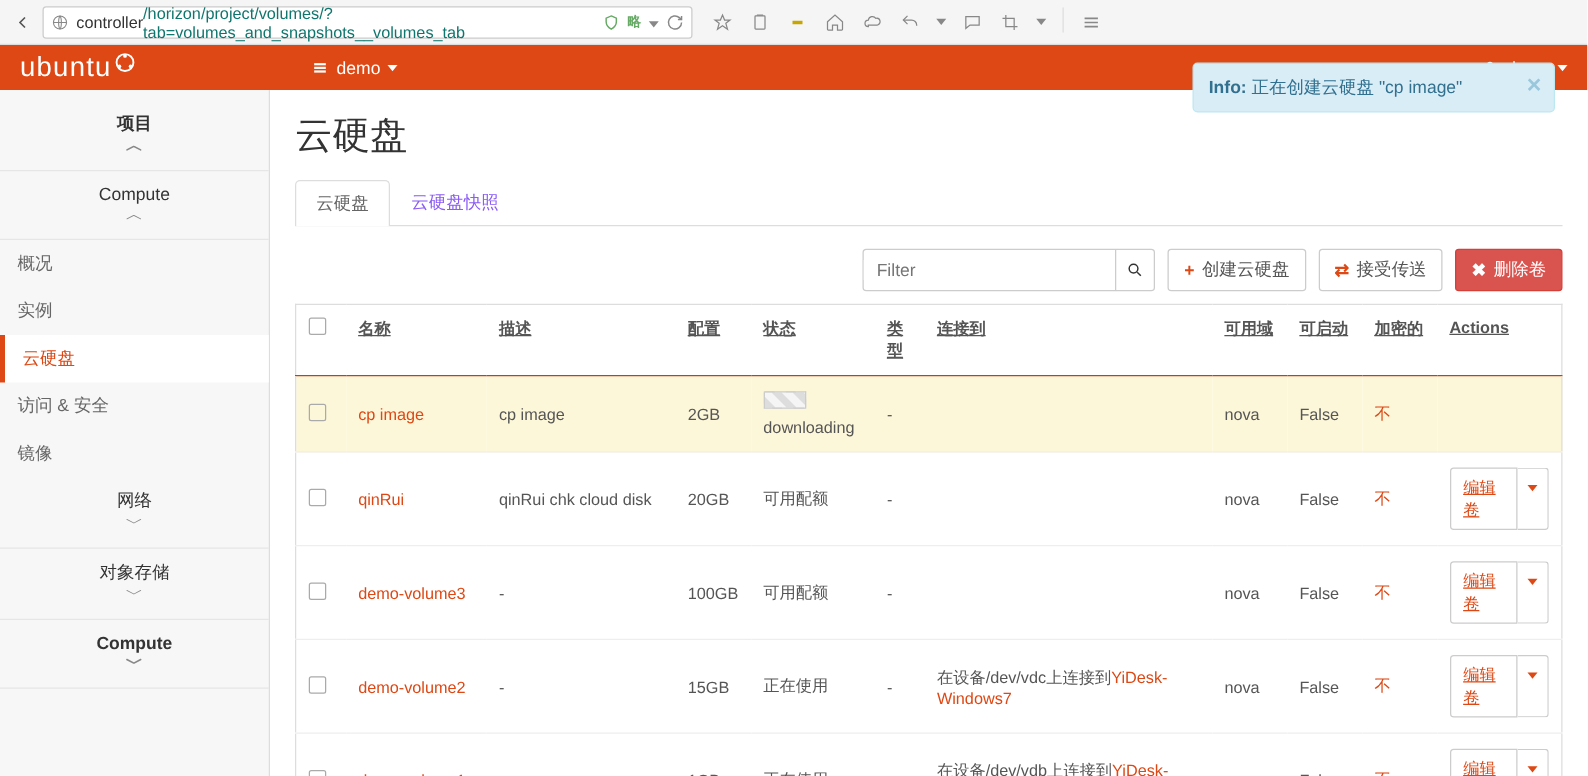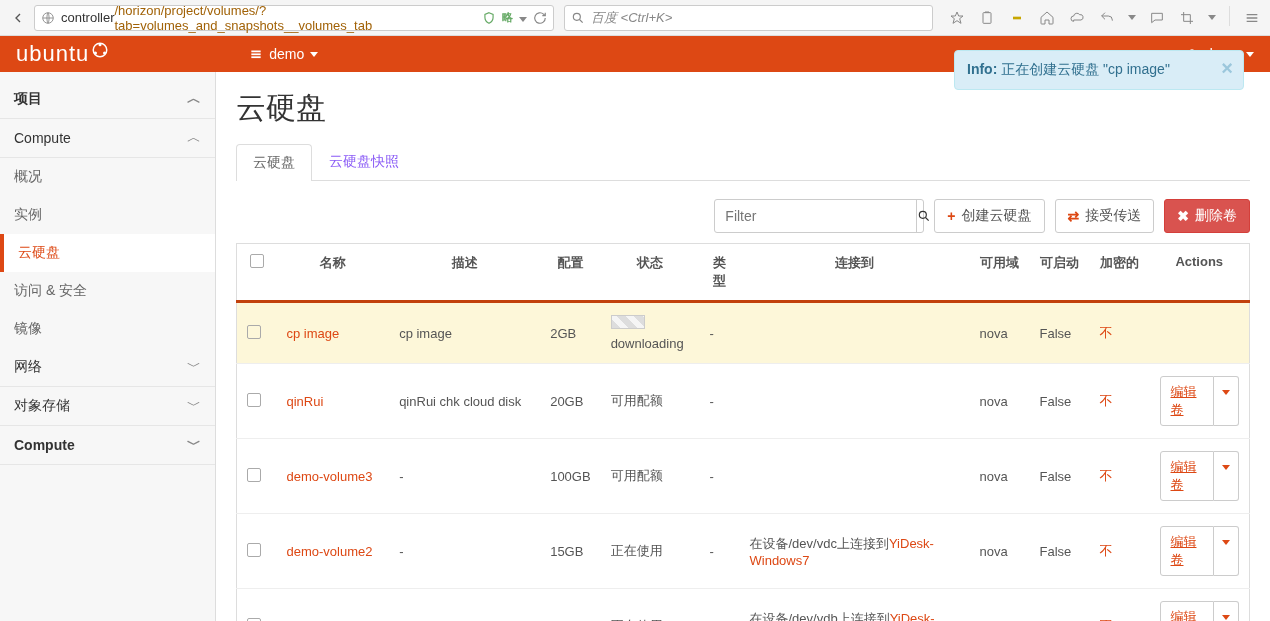--- a/index.html
+++ b/index.html
@@ -4,39 +4,39 @@
   <style>
     * { margin: 0; padding: 0; box-sizing: border-box; font-family: "Helvetica Neue", Arial, sans-serif; }
     body { background: #fff; font-size: 13px; color: #333; }
 
     
     .browser-bar { height: 36px; background: #f5f5f5; border-bottom: 1px solid #ddd; display: flex; align-items: center; padding: 0 6px; gap: 4px; }
     .bb-btn { width: 24px; height: 24px; display: flex; align-items: center; justify-content: center; color: #666; border-radius: 3px; }
     .url-bar { flex: 0 0 520px; height: 26px; border: 1px solid #ccc; border-radius: 3px; background: #fff; display: flex; align-items: center; padding: 0 6px; font-size: 13px; color: #888; }
     .url-bar .globe { margin-right: 6px; color: #888; font-size: 12px; }
     .url-bar .domain { color: #333; }
-    .url-bar .rest { color: #a16207; }
+    .url-bar .rest { color: #0f766e; }
     .url-icons { margin-left: auto; display: flex; gap: 6px; color: #6a6; }
     .search-bar { flex: 1; height: 26px; border: 1px solid #ccc; border-radius: 3px; background: #fff; display: flex; align-items: center; padding: 0 6px; color:#888; margin-left: 6px;}
     .search-bar .mag { margin-right: 6px; }
     .chrome-icons { display: flex; gap: 6px; margin-left: 8px; }
     .chrome-icons .bb-btn svg { width: 16px; height: 16px; }
     .vdiv { width:1px; height:20px; background:#ddd; margin: 0 4px;}
 
     
     .topbar { height: 36px; background: #dd4814; display: flex; color: #fff; padding: 0 16px; }
     .logo { font-size: 22px; font-weight: 400; letter-spacing: 1px; display: flex; align-items: center; }
     .proj-dd { margin-left: 140px; display: flex; align-items: center; gap: 6px; font-size: 14px;}
     .user-dd { margin-left: auto; display: flex; align-items: center; gap: 6px; font-size: 14px;}
     .caret-d { display: inline-block; width: 0; height: 0; border-left: 4px solid transparent; border-right: 4px solid transparent; border-top: 5px solid currentColor; }
 
     
     .main-layout { display: flex; }
     .sidebar { width: 216px; background: #f7f7f7; border-right: 1px solid #ddd; min-height: 585px; padding-top: 8px;}
-    .sb-group { padding: 10px 14px; border-bottom: 1px solid #e6e6e6; display:flex; justify-content:space-between; align-items:center; color:#333; font-weight:bold; font-size:14px;}
+    .sb-group { padding: 10px 14px; border-bottom: 1px solid #e6e6e6; display:flex; justify-content:space-between; align-items:center; color:#333; font-weight:bold; font-size:14px;flex-direction:column;}
     .sb-group.sub { font-weight:normal; }
     .sb-caret { color:#888; font-size:14px;}
     .sb-item { padding: 10px 14px; text-align: left; color: #666; font-size: 14px;}
     .sb-item.active { color: #dd4814; border-left: 4px solid #dd4814; background: #fff; }
     
     .content { flex: 1; padding: 0 20px 20px; position: relative;}
 
     
     .alert-info { position: absolute; right: 26px; top: -22px; width: 290px; background: #d9edf7; border: 1px solid #bce8f1; color: #31708f; padding: 10px 30px 10px 12px; border-radius: 4px; font-size: 14px; z-index: 5;}
     .alert-info b { font-weight: bold; }
@@ -44,31 +44,31 @@
 
     h1.page-title { font-size: 30px; font-weight: 400; color: #333; margin: 16px 0 14px; }
 
     
     .tabs { display: flex; border-bottom: 1px solid #ddd; }
     .tab { padding: 9px 16px; font-size: 14px; color: #8b5cf6; border: 1px solid transparent; border-bottom: none; cursor:pointer;}
     .tab.active { color: #666; border-color: #ddd; border-top-left-radius: 4px; border-top-right-radius: 4px; background: #fff; position: relative; top: 1px;}
 
     
     .tbl-actions { display: flex; justify-content: flex-end; gap: 10px; margin: 18px 0 10px; }
-    .filter-box { display: flex; border: 1px solid #ccc; border-radius: 3px; height: 34px; width: 210px; align-items:center;}
+    .filter-box { display: flex; border: 1px solid #ccc; border-radius: 3px; height: 34px; width: 234px; align-items:center;}
     .filter-box input { border:none; outline:none; flex:1; padding:0 10px; font-size:14px; color:#555;}
     .filter-box .search-btn { width: 34px; height: 100%; display:flex; align-items:center; justify-content:center; border-left:1px solid #ccc; color:#555;}
     .btn { height: 34px; padding: 0 12px; border: 1px solid #ccc; border-radius: 3px; background: #fff; display: flex; align-items: center; gap: 6px; font-size: 14px; color: #555; cursor:pointer;}
     .btn.danger { background: #d9534f; border-color: #d43f3a; color: #fff;}
     .btn .accent { color: #dd4814; font-weight: bold; }
     .btn.danger .accent{ color:#fff; }
 
     
     table.datatable { width: 100%; border-collapse: collapse; border: 1px solid #ddd; }
-    .datatable th { text-align: center; padding: 10px 10px; font-size: 13px; font-weight: bold; color: #555; background:#fff; border-bottom: 3px solid #c2410c; vertical-align: top;}
+    .datatable th { text-align: left; padding: 10px 10px; font-size: 13px; font-weight: bold; color: #555; background:#fff; border-bottom: 1px solid #c2410c; vertical-align: top; text-decoration: underline;}
     .datatable td { padding: 12px 10px; font-size: 13px; border-top: 1px solid #eee; color: #555; vertical-align: middle;}
     .datatable tr.highlight td { background: #fdf7d9; }
     .datatable a.link { color: #dd4814; text-decoration: none; }
     .datatable .neg { color: #dd4814; }
     .chk { width:14px; height:14px; border:1px solid #aaa; display:inline-block; border-radius:2px;}
 
     .action-split { display:inline-flex;}
     .action-split .main { border:1px solid #ccc; padding:6px 10px; border-radius:3px 0 0 3px; color:#dd4814; font-size:13px;text-decoration:underline;}
     .action-split .dd { border:1px solid #ccc; border-left:none; padding:6px 8px; border-radius:0 3px 3px 0; color:#dd4814;}
 
@@ -107,29 +107,20 @@
       <span style="color:#6a6;font-size:11px;font-weight:bold;">略</span>
       <span style="color:#888"><span class="caret-d"></span></span>
       <span style="color:#888">
         <svg class="svg14" viewBox="0 0 24 24" fill="none" stroke="currentColor" stroke-width="2">
             <path d="M21 12a9 9 0 11-3-6.7L21 8"></path>
             <path d="M21 3v5h-5"></path>
           </svg>
       </span>
     </span>
   </div>
-  <div class="search-bar">
-    <span class="mag">
-      <svg class="svg14" viewBox="0 0 24 24" fill="none" stroke="#888" stroke-width="2">
-          <circle cx="10" cy="10" r="6"></circle>
-          <path d="M20 20l-5-5"></path>
-        </svg>
-    </span>
-    <span style="font-style:italic;">百度 &lt;Ctrl+K&gt;</span>
-  </div>
   <div class="chrome-icons">
     <div class="bb-btn">
         <svg viewBox="0 0 24 24" fill="none" stroke="#888" stroke-width="1.5">
           <path d="M12 3l2.5 6H21l-5 4 2 7-6-4-6 4 2-7-5-4h6.5z"></path>
         </svg>
       </div>
     <div class="bb-btn">
         <svg viewBox="0 0 24 24" fill="none" stroke="#888" stroke-width="1.5">
           <rect x="6" y="4" width="12" height="16" rx="1"></rect>
           <path d="M9 4V3h6v1"></path>

